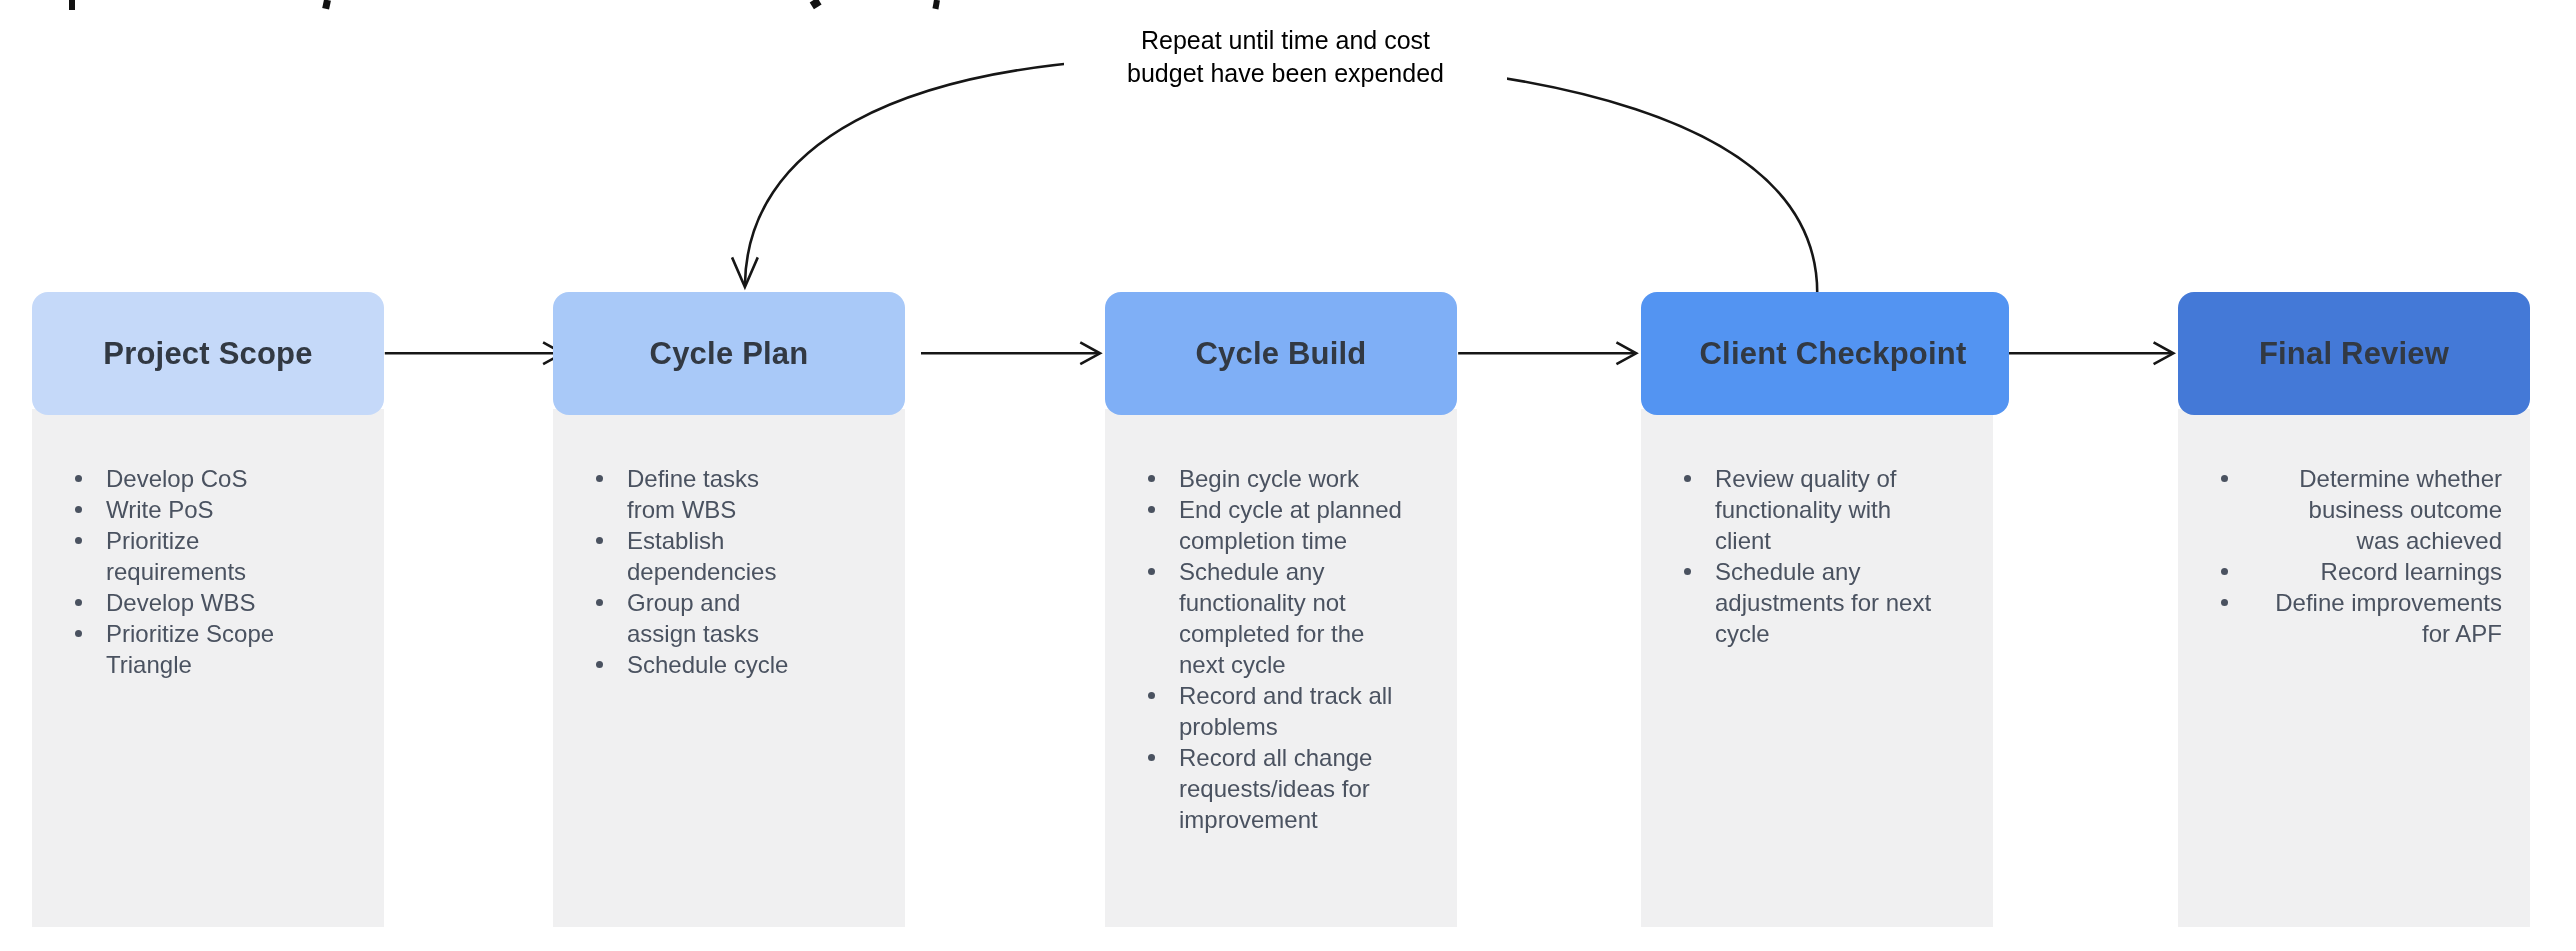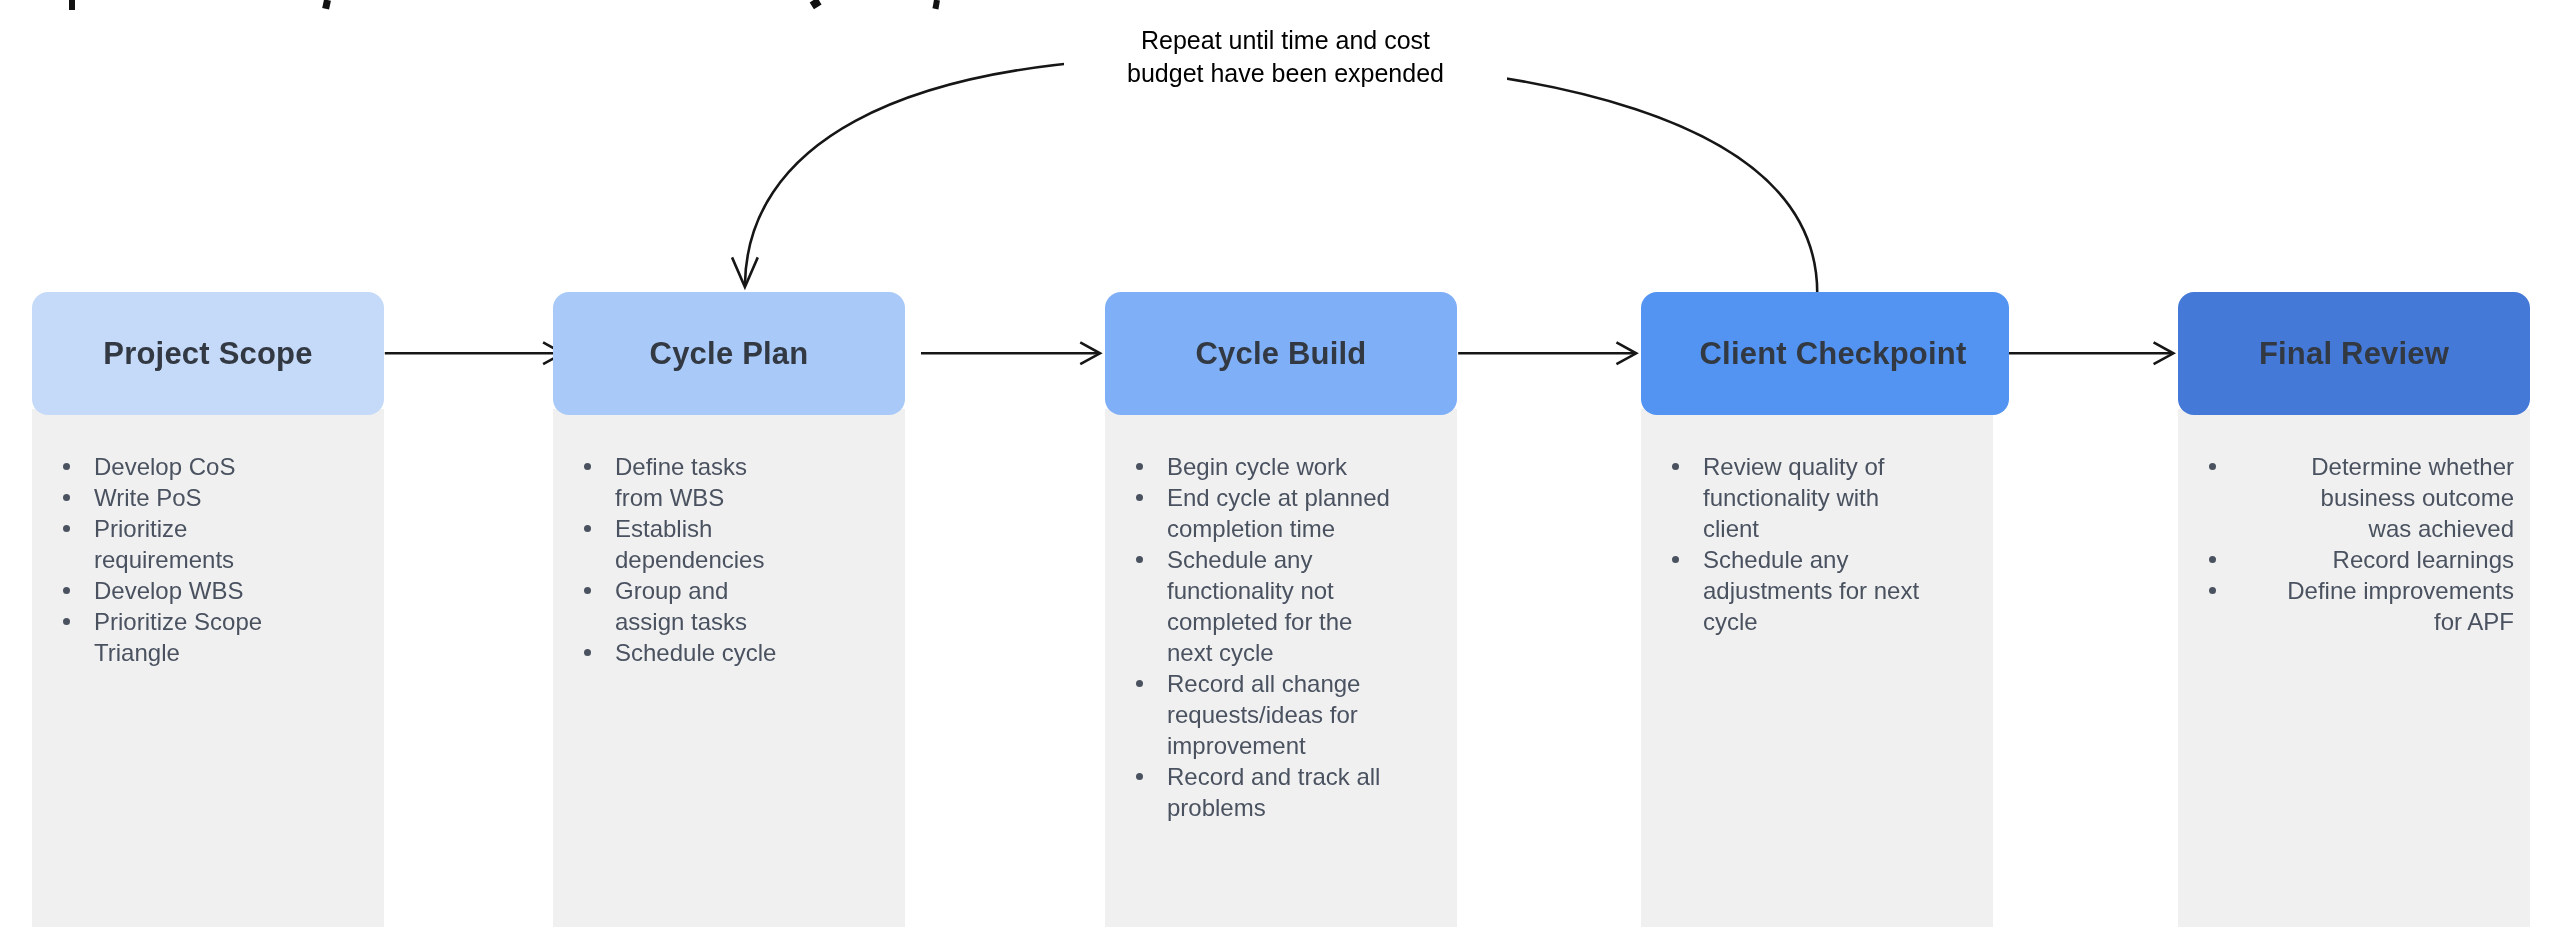--- a/index.html
+++ b/index.html
@@ -19,21 +19,21 @@
   
   .stage { position: absolute; top: 292px; width: 352px; height: 636px; z-index: 1; }
   .stage-header { position: absolute; left: 0; top: 0; width: 352px; height: 123px;
                   border-radius: 16px; display: flex; align-items: center;
                   justify-content: center; z-index: 2; }
   .stage-title { font-weight: bold; font-size: 31px; color: #323943;
                  letter-spacing: 0.2px; }
   .stage-body { position: absolute; left: 0; top: 117px; width: 352px;
                 height: 518px; background: #F0F0F1; z-index: 1;
                 box-sizing: border-box; padding: 42px 16px 0 26px; }
-  .stage-body ul { margin: 0; padding: 0; list-style: none; }
+  .stage-body ul { margin: 12px; padding: 0; list-style: none; }
   .stage-body li { position: relative; padding-left: 36px; font-size: 24px;
                    line-height: 31px; color: #4A5260; white-space: pre-line; }
   .stage-body li::before { content: ""; position: absolute; left: 5px; top: 12px;
                            width: 7px; height: 7px; border-radius: 50%;
                            background: #4A5260; }
 
   .stage-1 { left: 32px; }
   .stage-2 { left: 553px; }
   .stage-3 { left: 1105px; }
   .stage-4 { left: 1641px; }
@@ -117,25 +117,25 @@
     </div>
     <div class="stage-body">
       <ul>
           <li>Begin cycle work</li>
           <li>End cycle at planned
 completion time</li>
           <li>Schedule any
 functionality not
 completed for the
 next cycle</li>
+          <li>Record and track all
+problems</li>
           <li>Record all change
 requests/ideas for
 improvement</li>
-          <li>Record and track all
-problems</li>
         </ul>
     </div>
   </div>
 
   <div class="stage stage-4">
     <div class="stage-header" style="background: rgb(83, 148, 242); padding-left: 16px;">
       <span class="stage-title">Client Checkpoint</span>
     </div>
     <div class="stage-body">
       <ul>

